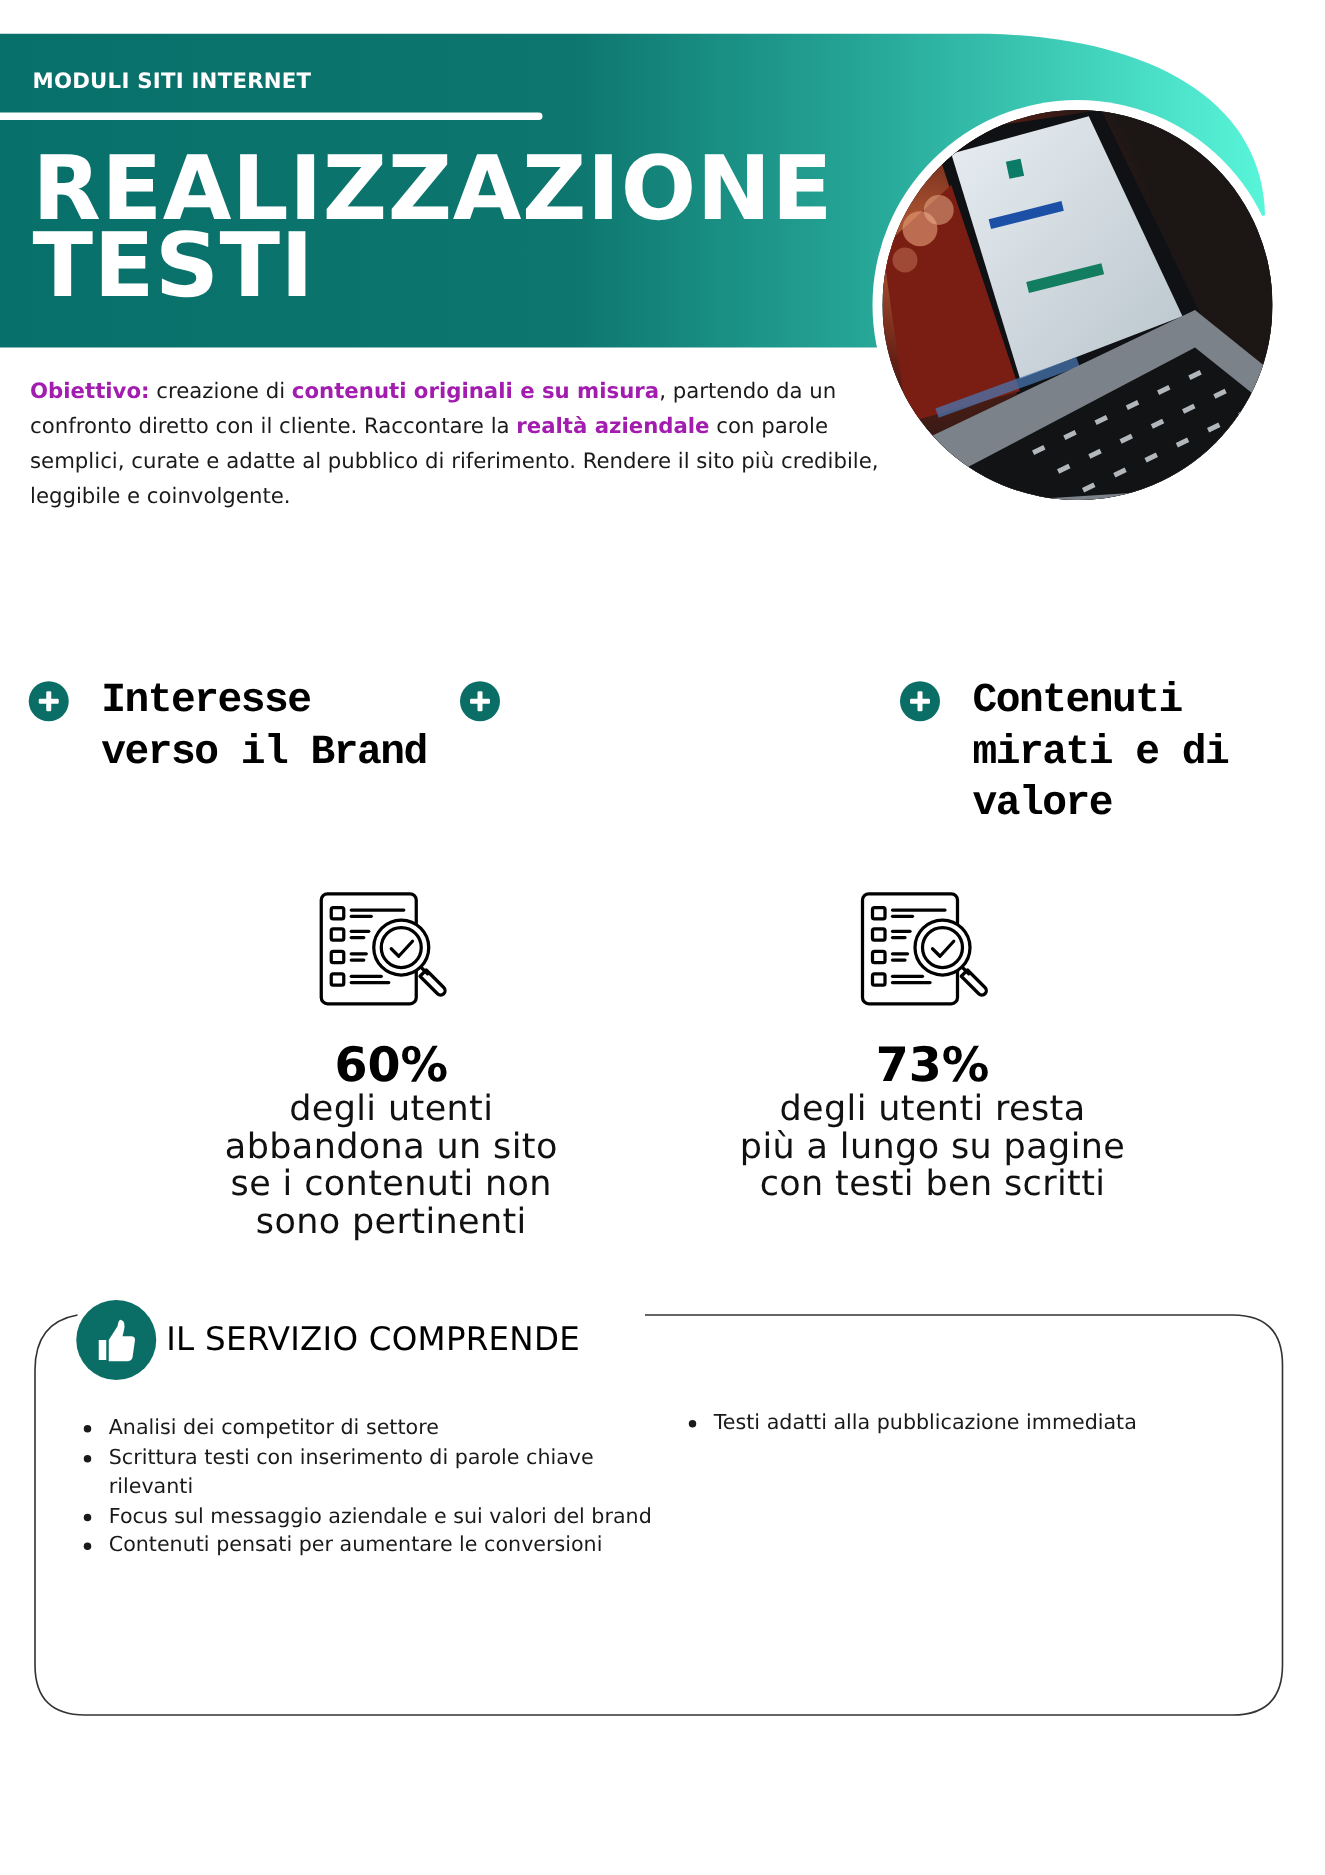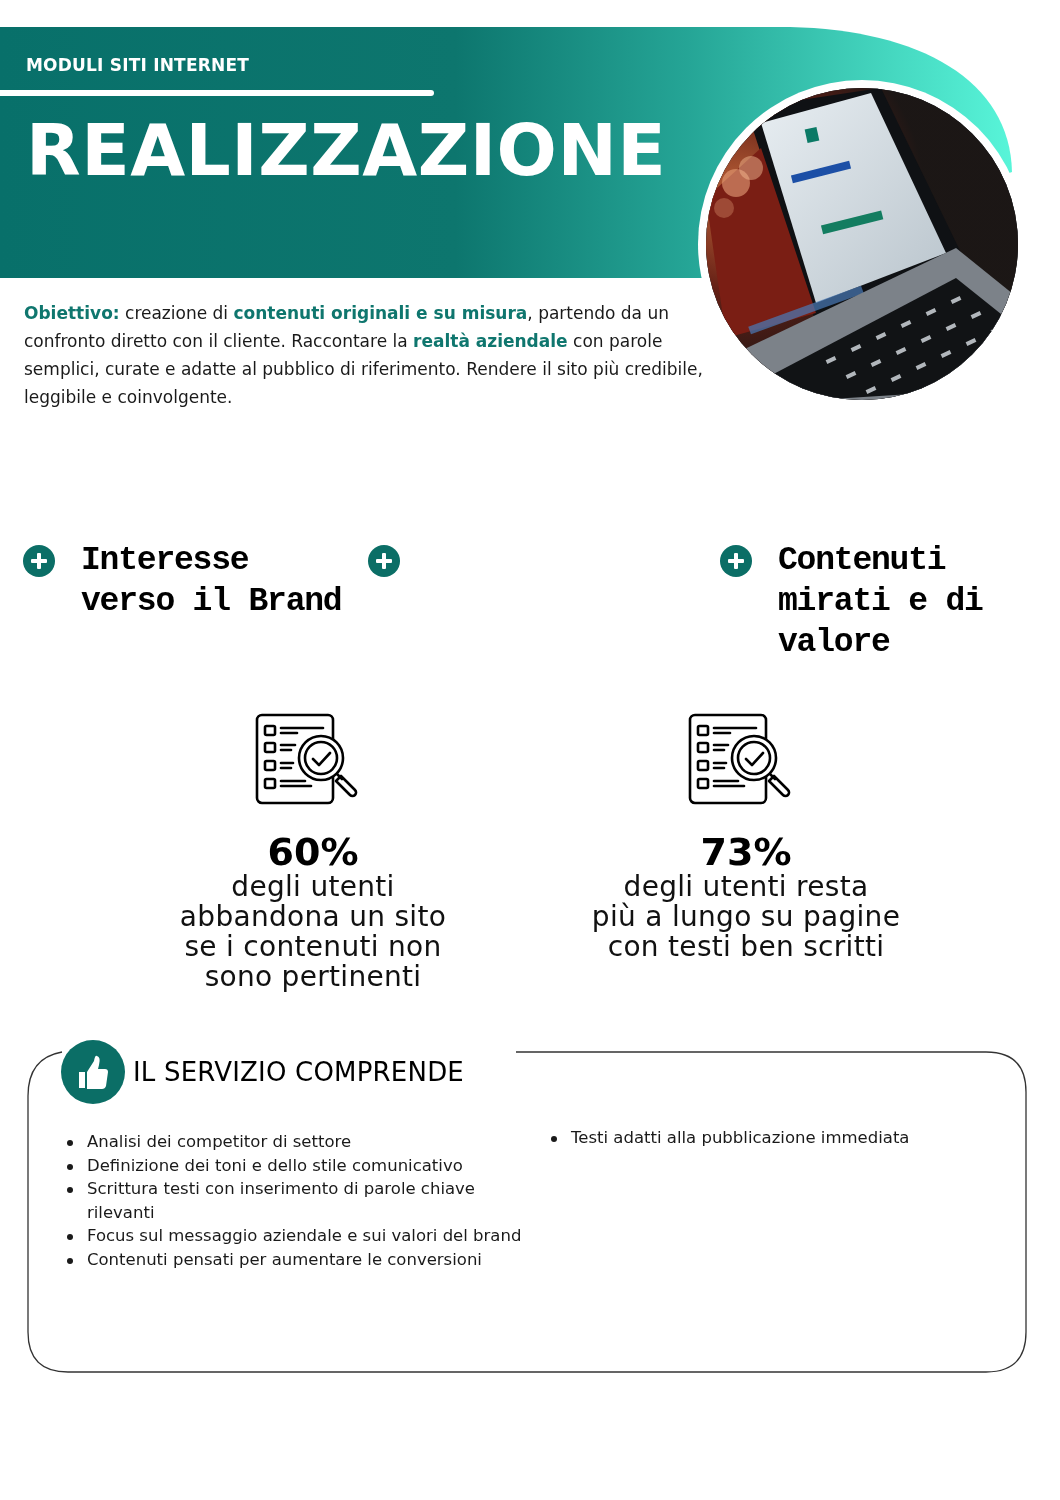--- a/index.html
+++ b/index.html
@@ -35,21 +35,21 @@
       background: #1d2125;
     }
     .photo svg { width: 100%; height: 100%; display: block; }
 
     
     .objective {
       position: absolute; left: 24px; top: 299px; width: 680px;
       font-family: "DejaVu Sans", sans-serif; font-size: 17px; line-height: 28px;
       color: #1a1a1a;
     }
-    .objective b { font-weight: bold; color: #0f766e; }
+    .objective b { font-weight: bold; color: #a21caf; }
 
     
     .benefit { position: absolute; top: 540px; display: flex; align-items: flex-start; }
     .benefit .plus {
       width: 32px; height: 32px; border-radius: 50%; background: #0b6e66;
       position: relative; flex: 0 0 32px; margin-top: 5px; margin-right: 14px;
     }
     .benefit .plus::before, .benefit .plus::after {
       content: ""; position: absolute; background: #fff; border-radius: 1px;
     }
@@ -111,20 +111,21 @@
       <stop offset="1" stop-color="#58f5d9"></stop>
     </linearGradient>
   </defs>
   <path d="M0 27 L790 27 C920 30 1010 80 1012 172 L704 278 L0 278 Z" fill="url(#bannerGrad)"></path>
 </svg>
 
 <div class="kicker">MODULI SITI INTERNET</div>
 <div class="kicker-line"></div>
 <h1 class="main-title">
   <span>REALIZZAZIONE</span>
+  <span>TESTI</span>
 </h1>
 
 <div class="photo-ring"></div>
 <div class="photo">
   <svg viewBox="0 0 312 312">
     <defs>
       <radialGradient id="bokeh" cx="0.1" cy="0.35" r="0.6">
         <stop offset="0" stop-color="#d06a3a"></stop>
         <stop offset="0.5" stop-color="#6b1e12"></stop>
         <stop offset="1" stop-color="#1a1412"></stop>
@@ -266,20 +267,19 @@
 <div class="thumb">
   <svg viewBox="0 0 64 64">
     <rect x="18" y="32" width="6" height="16" fill="#fff"></rect>
     <path d="M26 32 L33 21 Q34 15 36 16 Q40 17 38 25 L37 29 L44 29 Q47 29 47 32 L45 46 Q44 49 41 49 L26 49 Z" fill="#fff"></path>
   </svg>
 </div>
 <div class="service-title">IL SERVIZIO COMPRENDE</div>
 
 <ul class="svc-list svc-left">
   <li>Analisi dei competitor di settore</li>
-  <li>Definizione dei toni e dello stile comunicativo</li>
   <li>Scrittura testi con inserimento di parole chiave rilevanti</li>
   <li>Focus sul messaggio aziendale e sui valori del brand</li>
   <li>Contenuti pensati per aumentare le conversioni</li>
 </ul>
 <ul class="svc-list svc-right">
   <li>Testi adatti alla pubblicazione immediata</li>
 </ul>
 
 </body></html>

